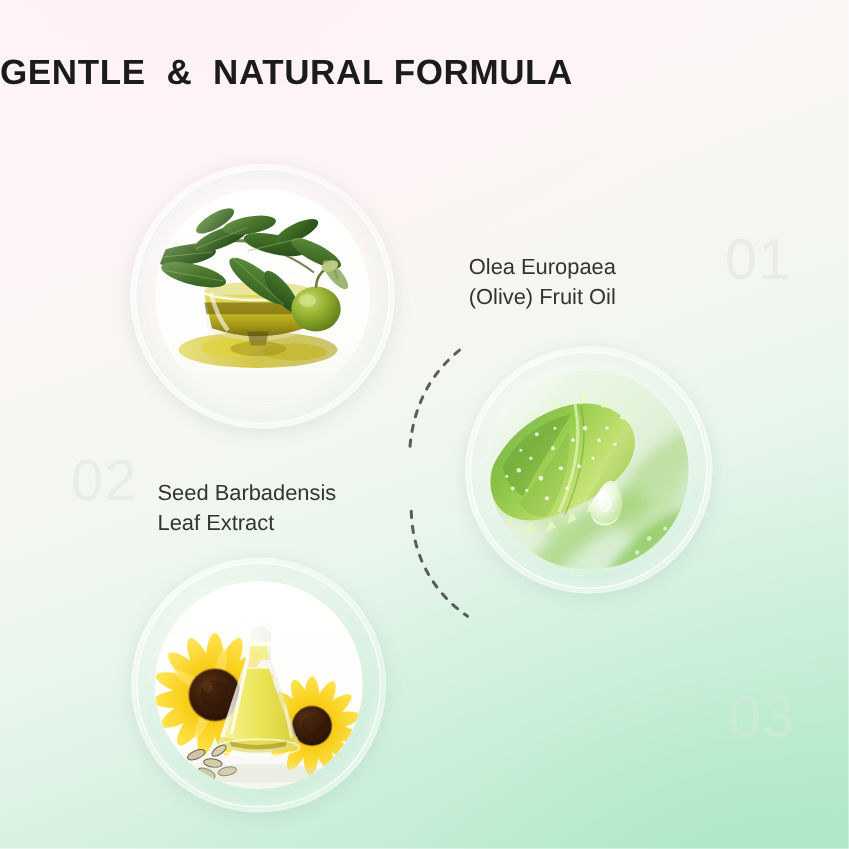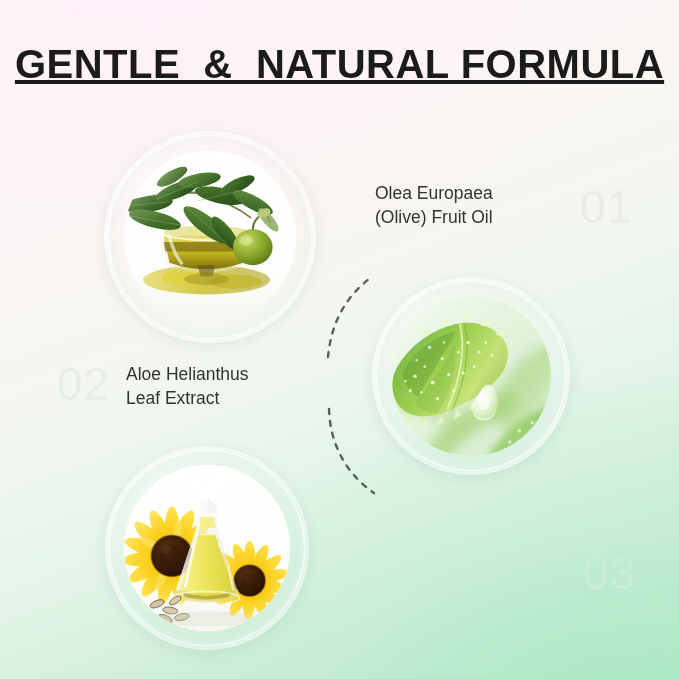--- a/index.html
+++ b/index.html
@@ -29,29 +29,27 @@
   }
   
   #poster::after{
     content:"";position:absolute;inset:0;pointer-events:none;
     background:radial-gradient(110% 75% at 92% 108%, rgba(163,231,192,.75) 0%, rgba(190,238,210,.35) 42%, rgba(255,255,255,0) 72%);
   }
 
   
   #title{
     position:absolute;left:0;right:0;top:42px;
-    text-align:center;
     font-family:"Liberation Sans",sans-serif;
-    font-size:40px;
+    font-size:28px;
     font-weight:700;
     letter-spacing:.5px;
     color:#1b1b1b;
     white-space:pre;
     z-index:6;
-    text-decoration:underline;
   }
 
   
   .jar{position:absolute;border-radius:50%;z-index:4;}
   .jar .rim{
     position:absolute;inset:0;border-radius:50%;
     background:
       radial-gradient(circle at 50% 50%,
         rgba(255,255,255,0) 0%,
         rgba(255,255,255,0) 80.5%,
@@ -89,20 +87,21 @@
   #jar-sunflower{left:105px;top:446px;width:204px;height:204px;}
 
   
   .label{
     position:absolute;z-index:6;
     font-family:"Liberation Sans",sans-serif;
     font-size:17.5px;
     line-height:24px;
     color:#333333;
     white-space:pre-line;
+    margin-top:20px;
   }
   #label-1{left:375px;top:181px;}
   #label-2{left:126px;top:362px;}
   #label-3{left:375px;top:546px;}
 
   .num{
     position:absolute;z-index:5;
     font-family:"Liberation Sans",sans-serif;
     font-size:46px;
     font-weight:400;
@@ -480,16 +479,16 @@
     <div class="rim2"></div>
     <div class="rim"></div>
   </div>
 
   <div class="num" id="num-1">01</div>
   <div class="num" id="num-2">02</div>
   <div class="num" id="num-3">03</div>
 
   <div class="label" id="label-1">Olea Europaea
 (Olive) Fruit Oil</div>
-  <div class="label" id="label-2">Aloe Helianthus
+  <div class="label" id="label-2">Seed Barbadensis
 Leaf Extract</div>
 
 </div>
 
 </body></html>

